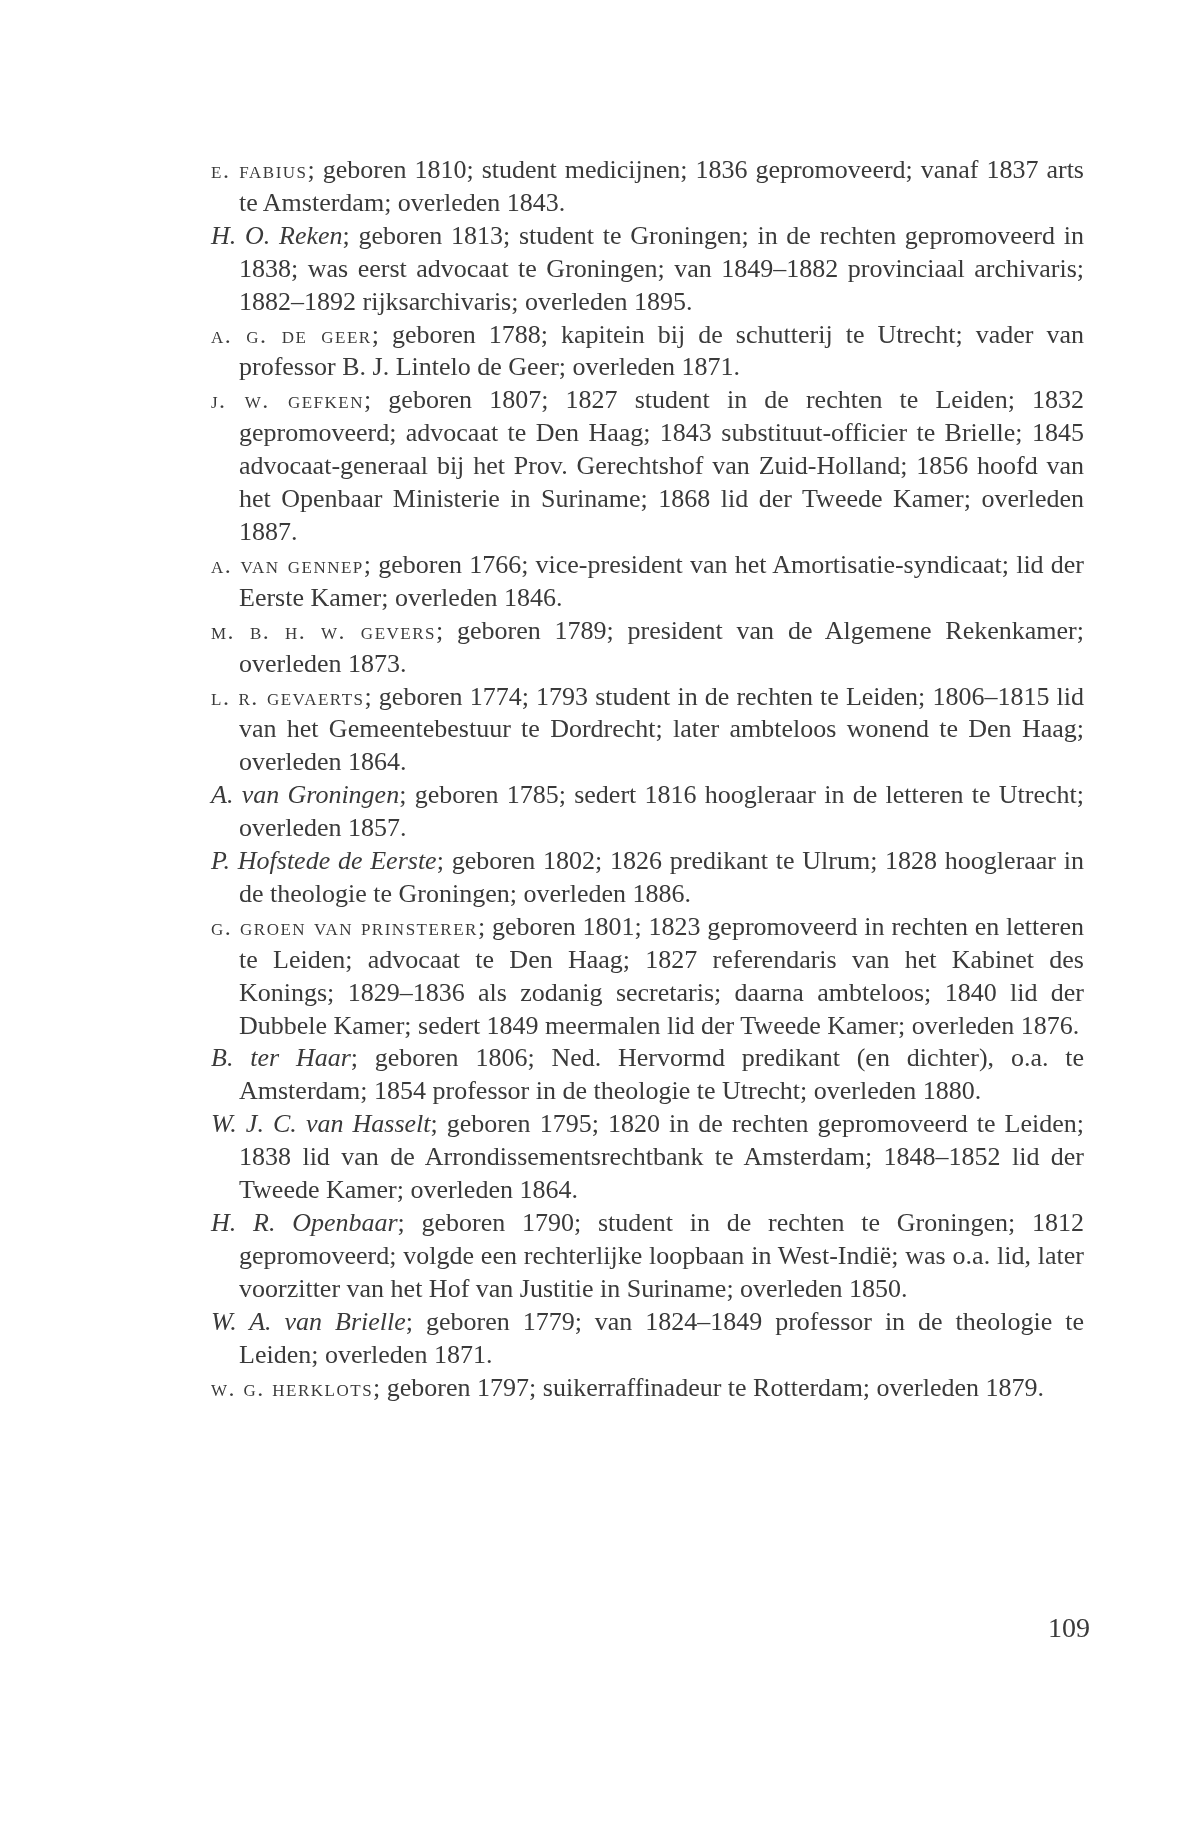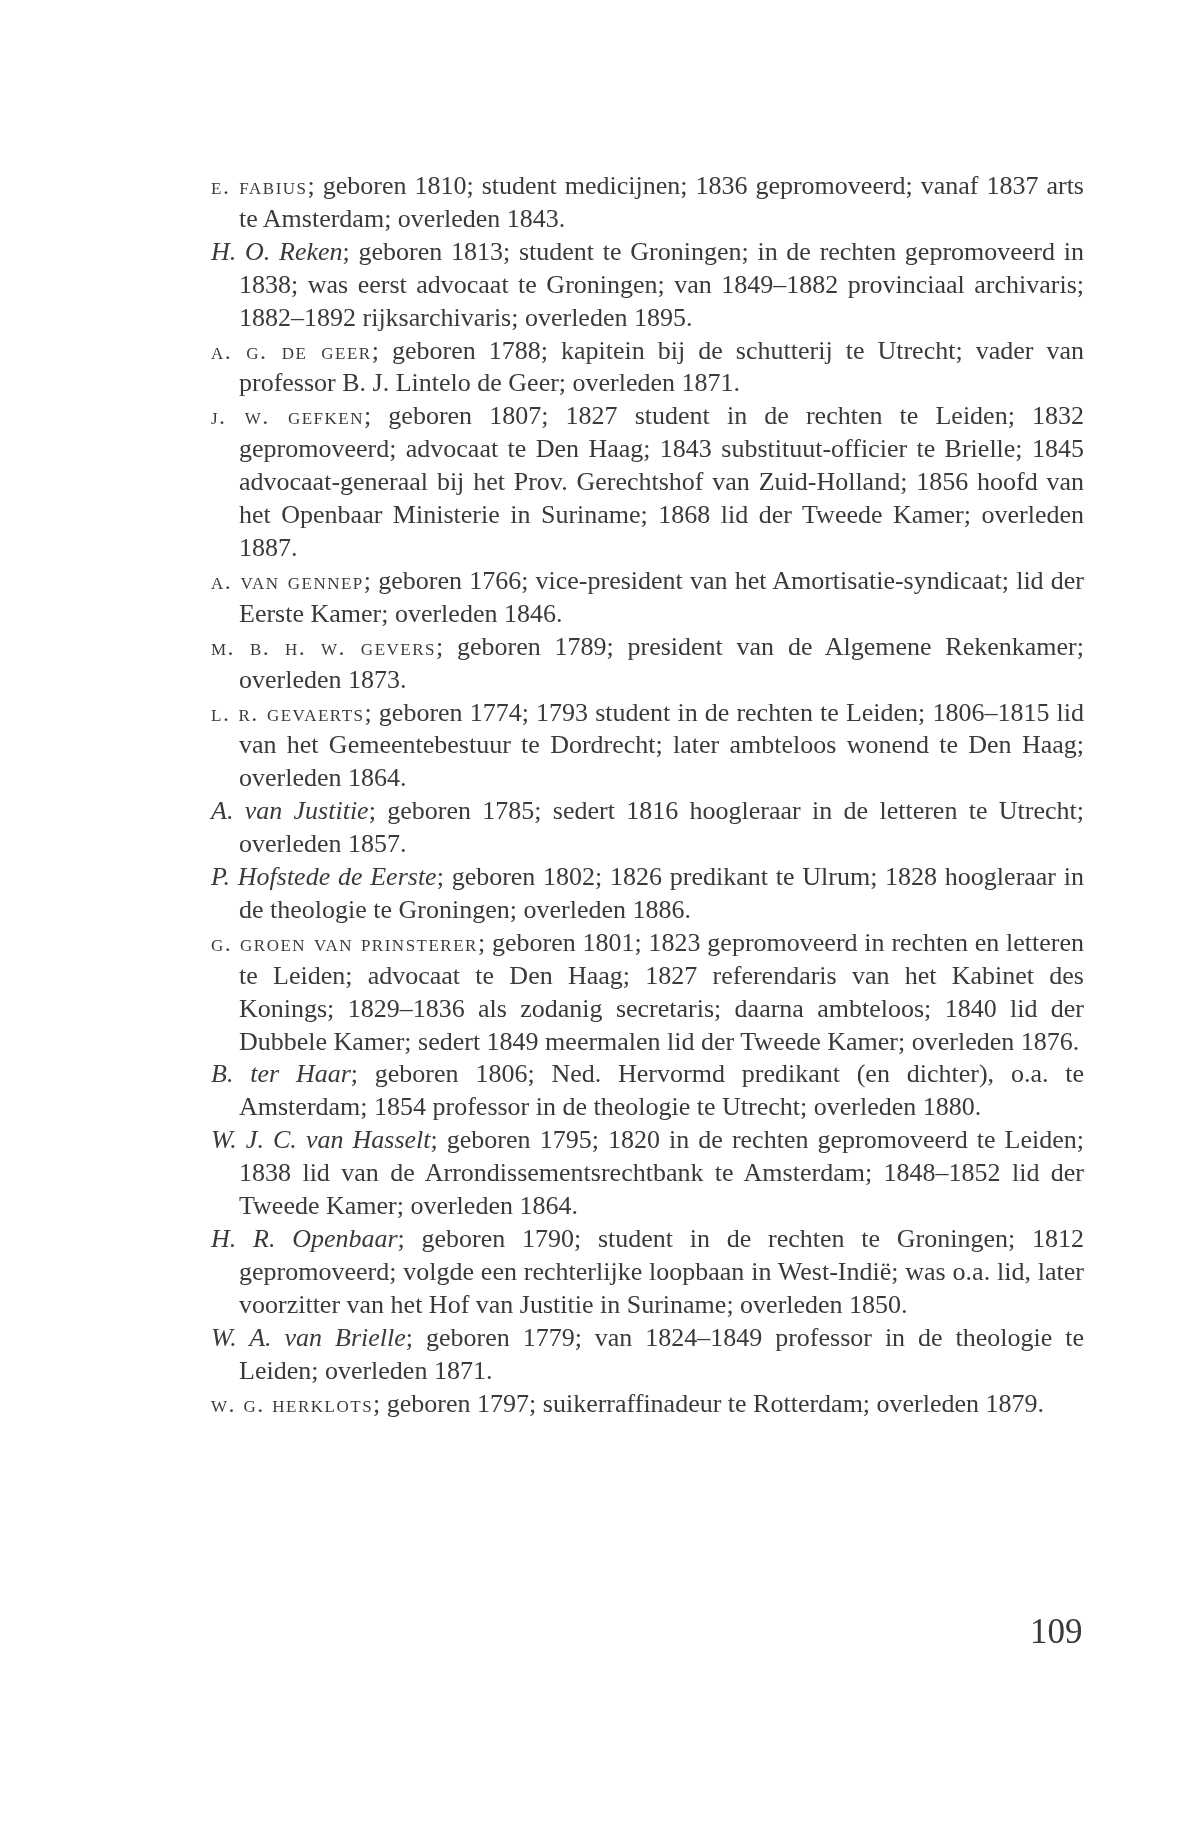--- a/index.html
+++ b/index.html
@@ -1,20 +1,20 @@
 <!DOCTYPE html>
 <html><head>
 <meta charset="utf-8">
 <style>
   html, body { margin: 0; padding: 0; background: #ffffff; }
   body { width: 1200px; height: 1831px; position: relative; overflow: hidden; }
   .page {
     position: absolute;
     left: 211px;
-    top: 170px;
+    top: 154px;
     width: 873px;
     font-family: "Liberation Serif", "DejaVu Serif", serif;
     font-size: 26px;
     line-height: 32.9px;
     color: #3a3a3a;
     text-align: justify;
   }
   .entry {
     margin: 0;
     padding-left: 28px;
@@ -26,38 +26,38 @@
     text-transform: lowercase;
     letter-spacing: 1.5px;
     font-size: 24px;
   }
   .it { font-style: italic; }
   .page-number {
     position: absolute;
     left: 1030px;
     top: 1612px;
     width: 60px;
-    text-align: left;
+    text-align: right;
     font-family: "Liberation Serif", "DejaVu Serif", serif;
-    font-size: 35px;
+    font-size: 28px;
     color: #3a3a3a;
   }
 </style>
 </head>
 <body>
 
 <div class="page">
   <p class="entry"><span class="sc">E. FABIUS</span><span>; geboren 1810; student medicijnen; 1836 gepromoveerd; vanaf 1837 arts te Amsterdam; overleden 1843.</span></p>
   <p class="entry"><span class="it">H. O. Reken</span><span>; geboren 1813; student te Groningen; in de rechten gepromo­veerd in 1838; was eerst advocaat te Groningen; van 1849–1882 provin­ciaal archivaris; 1882–1892 rijksarchivaris; overleden 1895.</span></p>
   <p class="entry"><span class="sc">A. G. DE GEER</span><span>; geboren 1788; kapitein bij de schutterij te Utrecht; vader van professor B. J. Lintelo de Geer; overleden 1871.</span></p>
   <p class="entry"><span class="sc">J. W. GEFKEN</span><span>; geboren 1807; 1827 student in de rechten te Leiden; 1832 gepromoveerd; advocaat te Den Haag; 1843 substituut-officier te Brielle; 1845 advocaat-generaal bij het Prov. Gerechtshof van Zuid-Holland; 1856 hoofd van het Openbaar Ministerie in Suriname; 1868 lid der Twee­de Kamer; overleden 1887.</span></p>
   <p class="entry"><span class="sc">A. VAN GENNEP</span><span>; geboren 1766; vice-president van het Amortisatie-syndi­caat; lid der Eerste Kamer; overleden 1846.</span></p>
   <p class="entry"><span class="sc">M. B. H. W. GEVERS</span><span>; geboren 1789; president van de Algemene Reken­kamer; overleden 1873.</span></p>
   <p class="entry"><span class="sc">L. R. GEVAERTS</span><span>; geboren 1774; 1793 student in de rechten te Leiden; 1806–1815 lid van het Gemeentebestuur te Dordrecht; later ambteloos wonend te Den Haag; overleden 1864.</span></p>
-  <p class="entry"><span class="it">A. van Justitie</span><span>; geboren 1785; sedert 1816 hoogleraar in de letteren te Utrecht; overleden 1857.</span></p>
+  <p class="entry"><span class="it">A. van Groningen</span><span>; geboren 1785; sedert 1816 hoogleraar in de letteren te Utrecht; overleden 1857.</span></p>
   <p class="entry"><span class="it">P. Hofstede de Eerste</span><span>; geboren 1802; 1826 predikant te Ulrum; 1828 hoog­leraar in de theologie te Groningen; overleden 1886.</span></p>
   <p class="entry"><span class="sc">G. GROEN VAN PRINSTERER</span><span>; geboren 1801; 1823 gepromoveerd in rech­ten en letteren te Leiden; advocaat te Den Haag; 1827 referendaris van het Kabinet des Konings; 1829–1836 als zodanig secretaris; daarna amb­teloos; 1840 lid der Dubbele Kamer; sedert 1849 meermalen lid der Tweede Kamer; overleden 1876.</span></p>
   <p class="entry"><span class="it">B. ter Haar</span><span>; geboren 1806; Ned. Hervormd predikant (en dichter), o.a. te Amsterdam; 1854 professor in de theologie te Utrecht; overleden 1880.</span></p>
   <p class="entry"><span class="it">W. J. C. van Hasselt</span><span>; geboren 1795; 1820 in de rechten gepromoveerd te Leiden; 1838 lid van de Arrondissementsrechtbank te Amsterdam; 1848–1852 lid der Tweede Kamer; overleden 1864.</span></p>
   <p class="entry"><span class="it">H. R. Openbaar</span><span>; geboren 1790; student in de rechten te Groningen; 1812 gepromoveerd; volgde een rechterlijke loopbaan in West-Indië; was o.a. lid, later voorzitter van het Hof van Justitie in Suriname; overleden 1850.</span></p>
   <p class="entry"><span class="it">W. A. van Brielle</span><span>; geboren 1779; van 1824–1849 professor in de theologie te Leiden; overleden 1871.</span></p>
   <p class="entry"><span class="sc">W. G. HERKLOTS</span><span>; geboren 1797; suikerraffinadeur te Rotterdam; overleden 1879.</span></p>
 </div>
 
 <div class="page-number">109</div>

